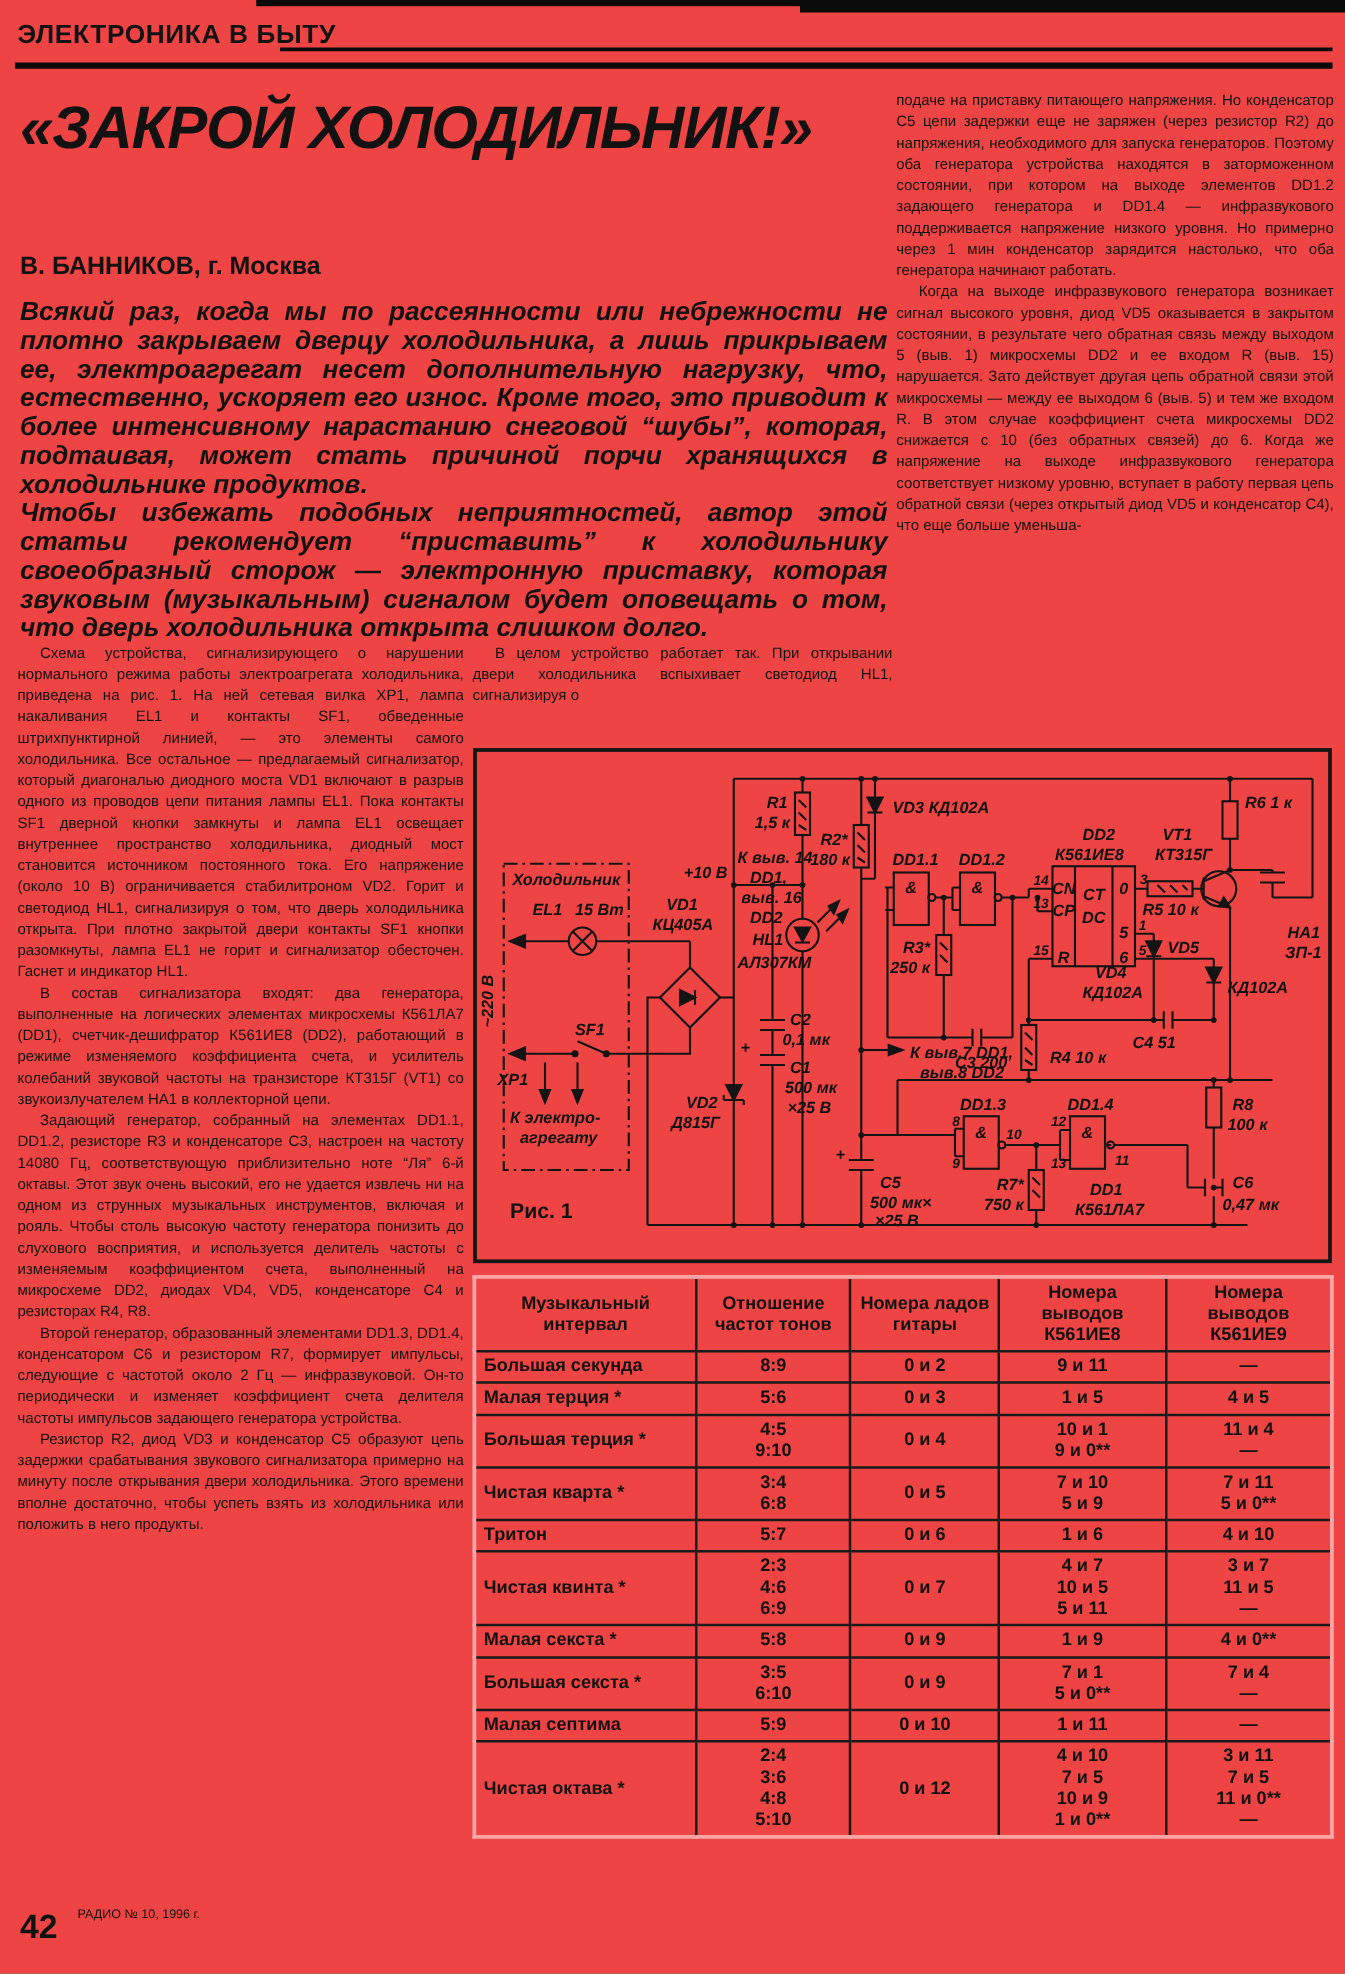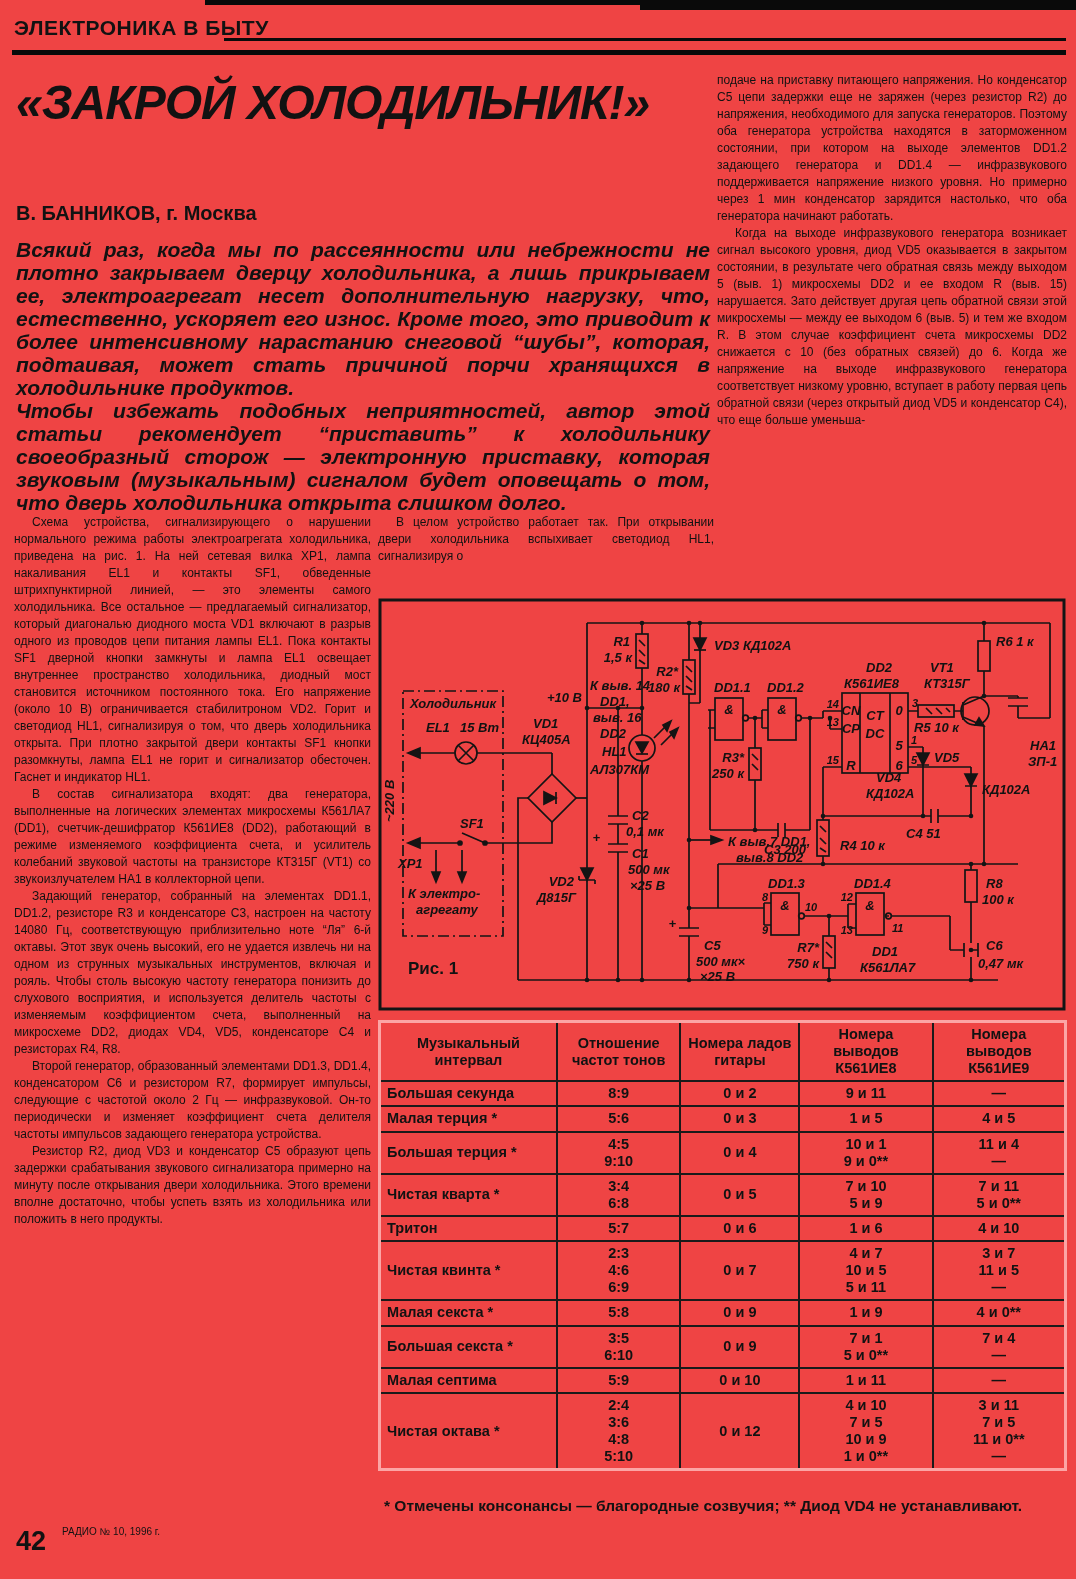--- a/index.html
+++ b/index.html
@@ -424,20 +424,19 @@
 10 и 9
 1 и 0**</td>
           <td>3 и 11
 7 и 5
 11 и 0**
 —</td>
         </tr>
     </tbody>
   </table>
 
-  <div class="footnote">* Отмечены консонансы — благородные созвучия; ** Диод VD4 не устанавливают.</div>
 
   <div class="footer">
     <span class="pageno">42</span>
     <span class="issue">РАДИО № 10, 1996 г.</span>
   </div>
 
 </div>
 
 </body></html>

